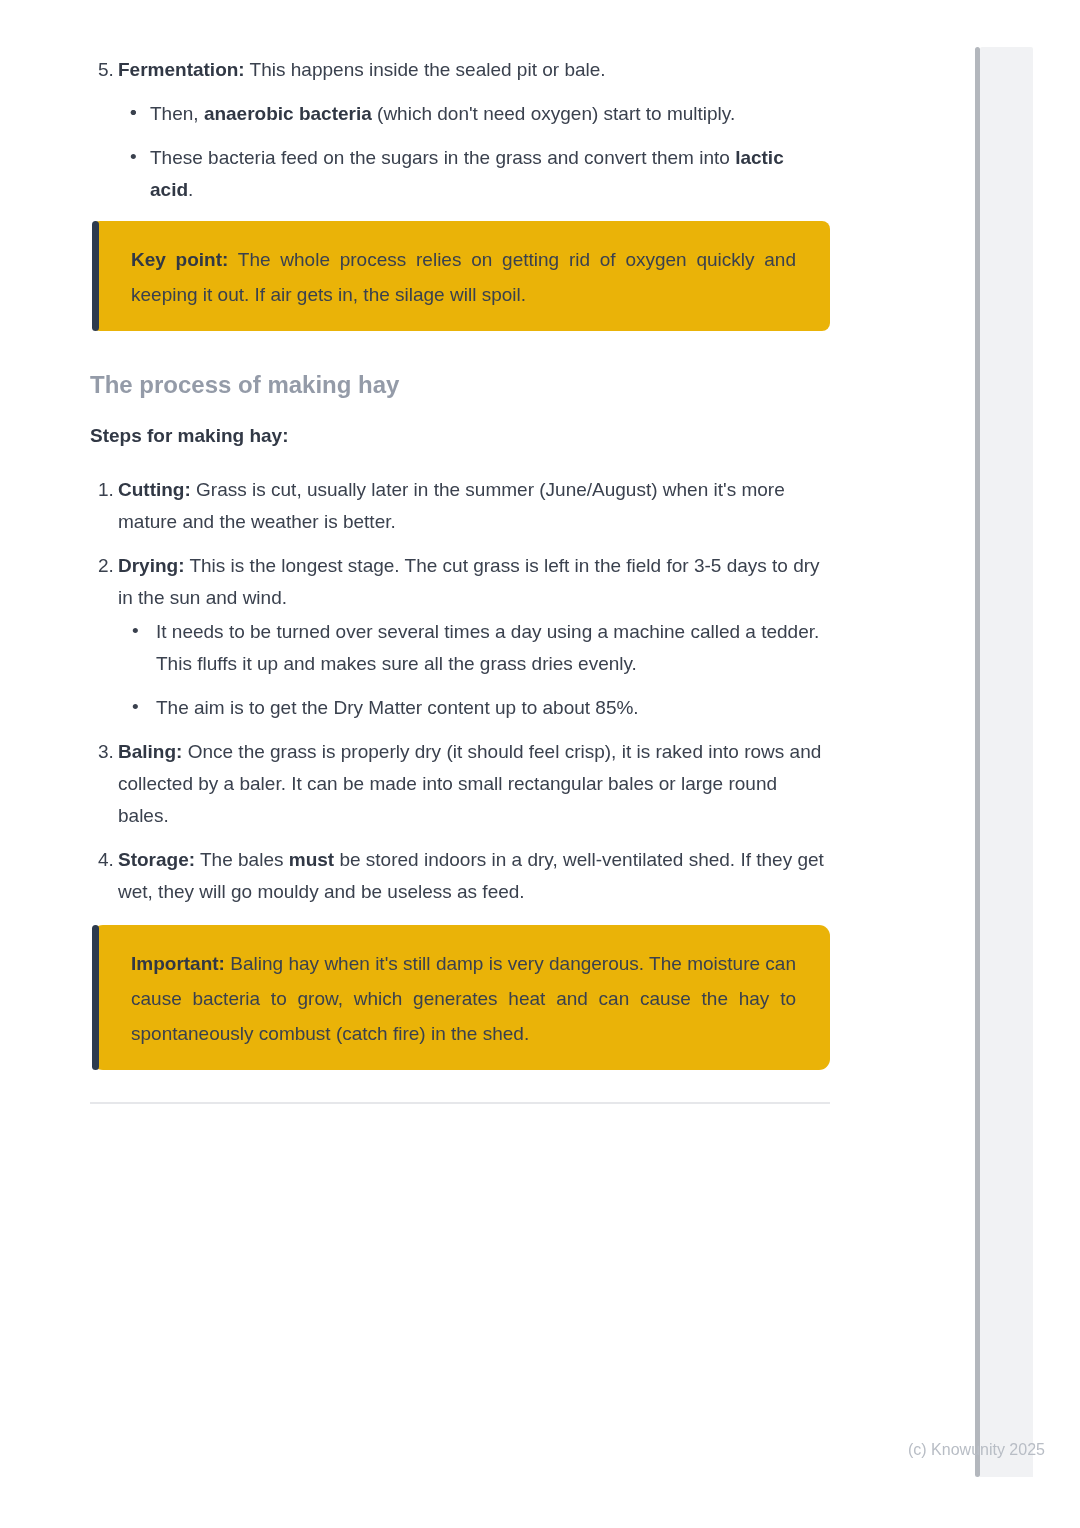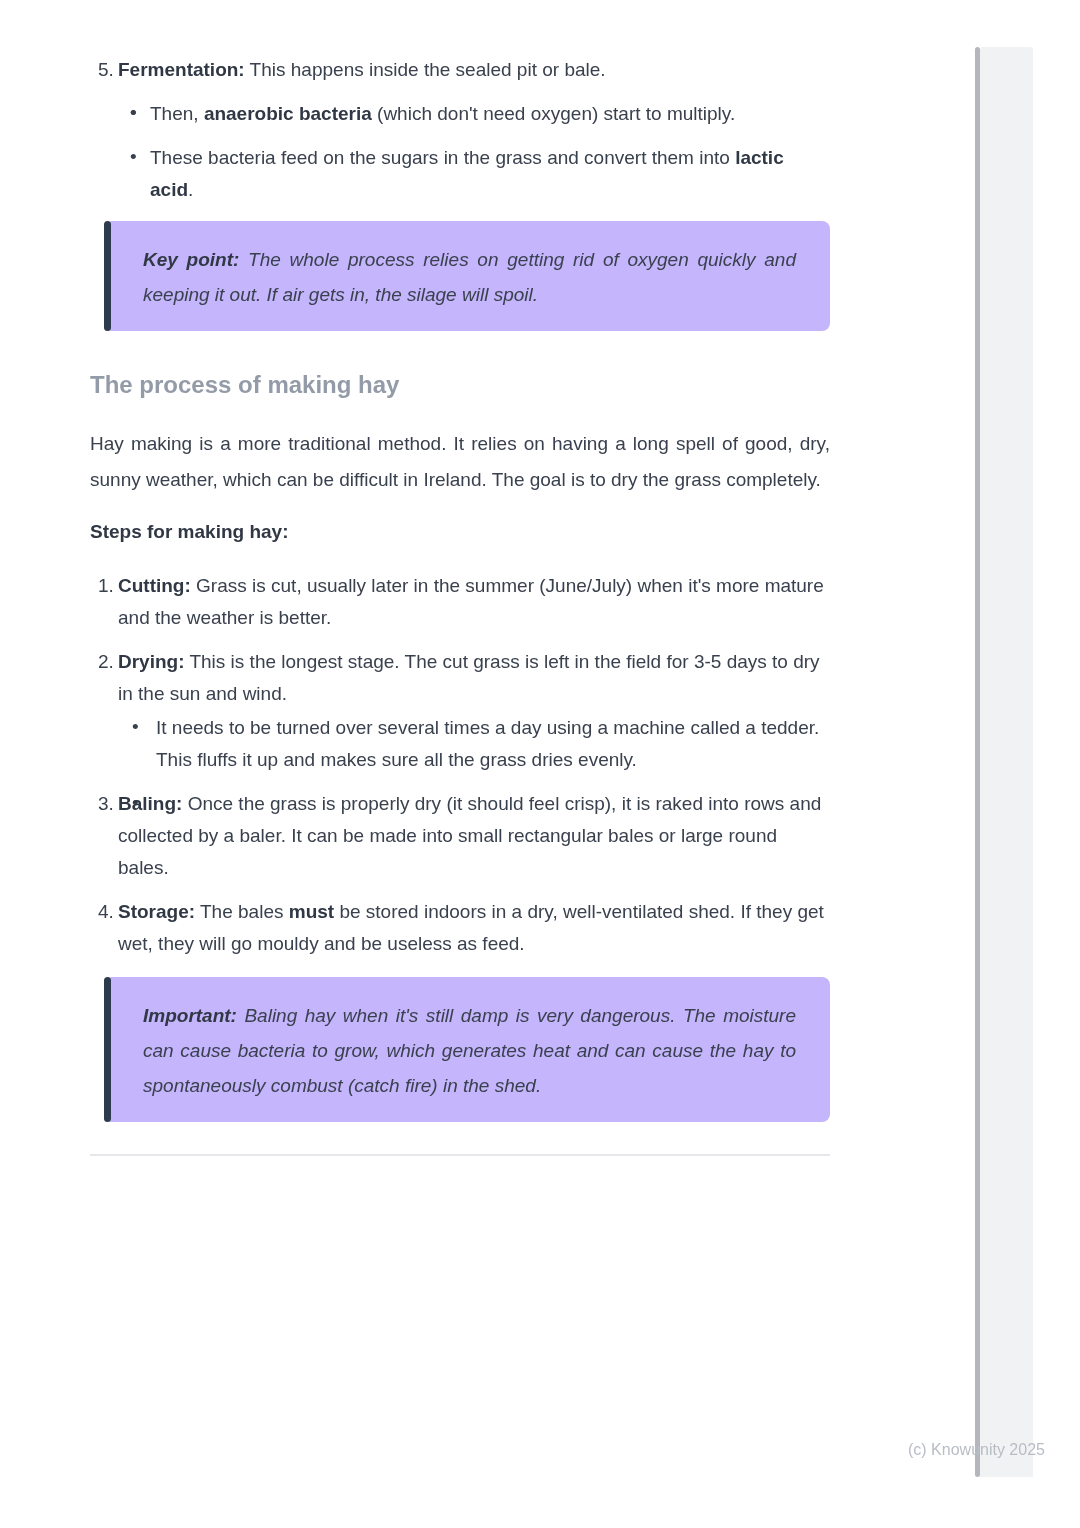--- a/index.html
+++ b/index.html
@@ -33,36 +33,35 @@
   ul.bullets.sub > li .dot { left: 14px; }
 
   
   ol.steps { list-style: none; margin: 22px 0 0 0; padding: 0; }
   ol.steps > li { position: relative; padding-left: 28px; margin-bottom: 12px; line-height: 32px; }
   ol.steps > li .num { position: absolute; left: 8px; top: 0; }
 
   
   .callout {
     position: relative;
-    margin-left: 14px;
-    background: #c4b5fd;
+    margin-left: 2px;
+    background: #eab308;
     border-radius: 8px;
     padding: 21px 34px 19px 39px;
     line-height: 35px;
     text-align: justify;
-    font-style: italic;
   }
   .callout .bar {
     position: absolute;
     left: 0; top: 0; bottom: 0; width: 7px;
     background: #2d3b4e;
     border-radius: 4px;
   }
   .callout.keypoint { margin-top: 15px; }
-  .callout.important { margin-top: 17px; }
+  .callout.important { margin-top: 17px; border-radius: 11px; }
 
   .heading {
     margin-top: 37px;
     font-size: 24px;
     line-height: 34px;
     font-weight: 700;
     color: #949ba8;
   }
   .para {
     margin-top: 24px;
@@ -117,31 +116,30 @@
     <li><span class="dot">•</span><span>Then, </span><span class="b">anaerobic bacteria</span><span> (which don't need oxygen) start to multiply.</span></li>
     <li><span class="dot">•</span><span>These bacteria feed on the sugars in the grass and convert them into </span><span class="b">lactic acid</span><span>.</span></li>
     <li><span class="dot">•</span></li>
     <li><span class="dot">•</span></li>
   </ul>
 
   <div class="callout keypoint"><span class="bar"></span><span class="b">Key point:</span><span> The whole process relies on getting rid of oxygen quickly and keeping it out. If air gets in, the silage will spoil.</span></div>
 
   <h2 class="heading">The process of making hay</h2>
 
-  <p class="para">Hay making is a more traditional method. It relies on having a long spell of good, dry, sunny weather, which can be difficult in Ireland. The goal is to dry the grass completely.</p>
 
   <div class="steps-label">Steps for making hay:</div>
 
   <ol class="steps">
-    <li><span class="num">1.</span><span class="b">Cutting:</span><span> Grass is cut, usually later in the summer (June/July) when it's more mature and the weather is better.</span></li>
+    <li><span class="num">1.</span><span class="b">Cutting:</span><span> Grass is cut, usually later in the summer (June/August) when it's more mature and the weather is better.</span></li>
 
     <li><span class="num">2.</span><span class="b">Drying:</span><span> This is the longest stage. The cut grass is left in the field for 3-5 days to dry in the sun and wind.</span>
       <ul class="bullets sub">
         <li><span class="dot">•</span><span>It needs to be turned over several times a day using a machine called a tedder. This fluffs it up and makes sure all the grass dries evenly.</span></li>
-        <li><span class="dot">•</span></li>
+        <li><span class="dot">•</span><span>The aim is to get the Dry Matter content up to about 85%.</span></li>
       </ul>
     </li>
 
     <li><span class="num">3.</span><span class="b">Baling:</span><span> Once the grass is properly dry (it should feel crisp), it is raked into rows and collected by a baler. It can be made into small rectangular bales or large round bales.</span></li>
 
     <li><span class="num">4.</span><span class="b">Storage:</span><span> The bales </span><span class="b">must</span><span> be stored indoors in a dry, well-ventilated shed. If they get wet, they will go mouldy and be useless as feed.</span></li>
   </ol>
 
   <div class="callout important"><span class="bar"></span><span class="b">Important:</span><span> Baling hay when it's still damp is very dangerous. The moisture can cause bacteria to grow, which generates heat and can cause the hay to spontaneously combust (catch fire) in the shed.</span></div>
 

